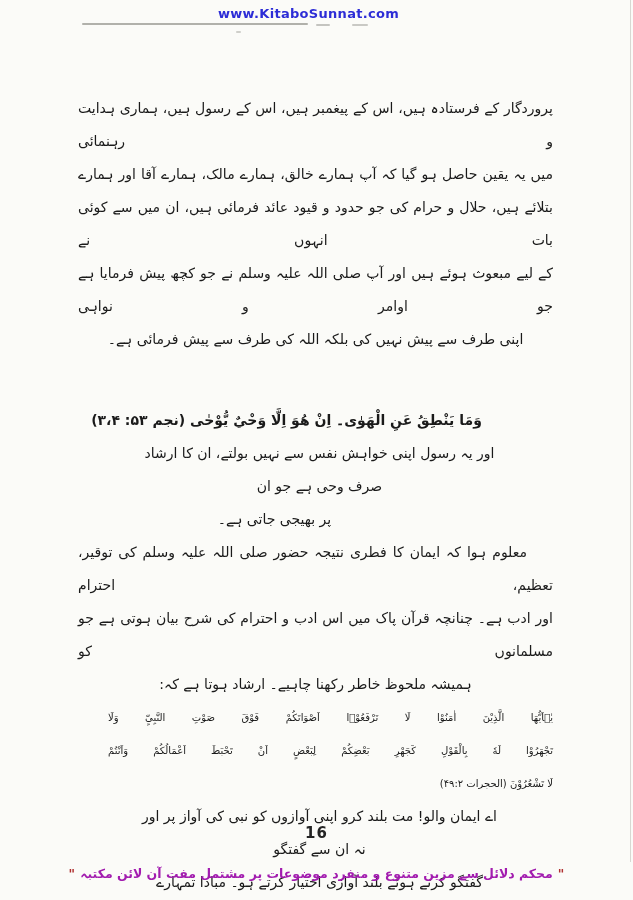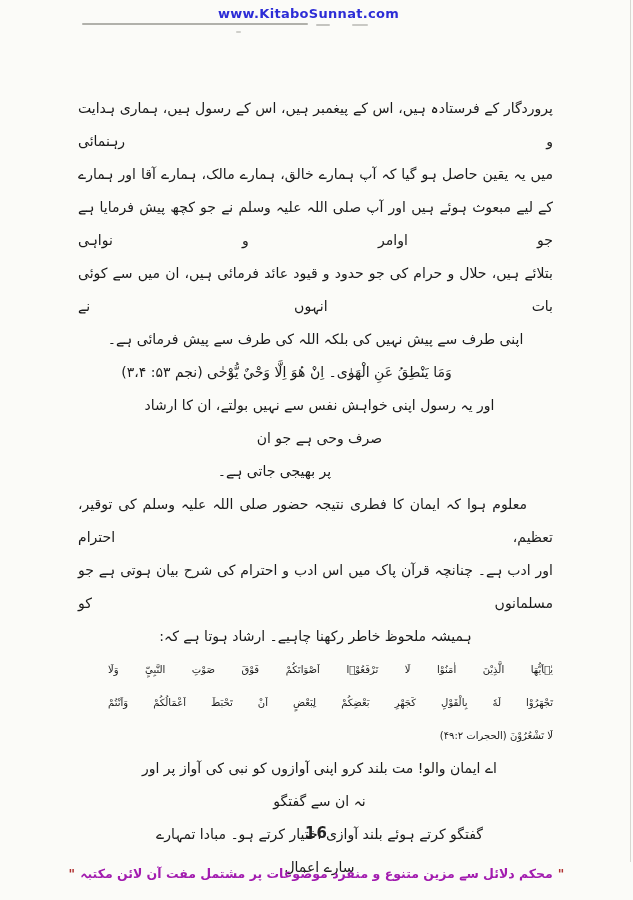--- a/index.html
+++ b/index.html
@@ -31,21 +31,21 @@
     position:absolute; top:92px; right:80px; left:78px;
     direction:rtl;
   }
   .line {
     font-size:14px; line-height:33px;
     text-align:center;
   }
   .fill { text-align:justify; text-align-last:justify; }
   .para-start { text-indent:26px; }
   .arabic { font-weight:normal; font-size:10px; padding-left:30px; }
-  .arabic-inline { padding-right:58px; padding-left:0; font-weight:normal; }
+  .arabic-inline { padding-right:58px; padding-left:0; font-weight:bold;margin-top:48px; }
   .arabic-last { text-align:right; padding-left:0; }
   .trans { padding-right:56px; padding-left:64px; }
   .trans-mid { padding-right:146px; padding-left:64px; }
 
   
   .page-num {
     position:absolute; top:824px; left:0; right:0;
     text-align:center; direction:ltr;
     font-size:15px; font-weight:bold; color:#242424; letter-spacing:1px;
   }
@@ -66,22 +66,22 @@
 
   <div class="artifact a1"></div>
   <div class="artifact a2"></div>
   <div class="artifact a3"></div>
   <div class="artifact a4"></div>
   <div class="edge"></div>
 
   <div class="text-block">
       <div class="line fill"><span>پروردگار کے فرستادہ ہیں، اس کے پیغمبر ہیں، اس کے رسول ہیں، ہماری ہدایت و رہنمائی</span></div>
       <div class="line fill"><span>میں یہ یقین حاصل ہو گیا کہ آپ ہمارے خالق، ہمارے مالک، ہمارے آقا اور ہمارے</span></div>
+      <div class="line fill"><span>بتلائے ہیں، حلال و حرام کی جو حدود و قیود عائد فرمائی ہیں، ان میں سے کوئی بات انہوں نے</span></div>
       <div class="line fill"><span>کے لیے مبعوث ہوئے ہیں اور آپ صلی اللہ علیہ وسلم نے جو کچھ پیش فرمایا ہے جو اوامر و نواہی</span></div>
-      <div class="line fill"><span>بتلائے ہیں، حلال و حرام کی جو حدود و قیود عائد فرمائی ہیں، ان میں سے کوئی بات انہوں نے</span></div>
       <div class="line"><span>اپنی طرف سے پیش نہیں کی بلکہ اللہ کی طرف سے پیش فرمائی ہے۔</span></div>
       <div class="line arabic-inline"><span>وَمَا يَنْطِقُ عَنِ الْهَوٰى۔ اِنْ هُوَ اِلَّا وَحْيٌ يُّوْحٰى (نجم ۵۳: ۳،۴)</span></div>
       <div class="line trans"><span>اور یہ رسول اپنی خواہش نفس سے نہیں بولتے، ان کا ارشاد صرف وحی ہے جو ان</span></div>
       <div class="line trans-mid"><span>پر بھیجی جاتی ہے۔</span></div>
       <div class="line fill para-start"><span>معلوم ہوا کہ ایمان کا فطری نتیجہ حضور صلی اللہ علیہ وسلم کی توقیر، تعظیم، احترام</span></div>
       <div class="line fill"><span>اور ادب ہے۔ چنانچہ قرآن پاک میں اس ادب و احترام کی شرح بیان ہوتی ہے جو مسلمانوں کو</span></div>
       <div class="line"><span>ہمیشہ ملحوظ خاطر رکھنا چاہیے۔ ارشاد ہوتا ہے کہ:</span></div>
       <div class="line arabic fill"><span>يٰۤاَيُّهَا الَّذِيْنَ اٰمَنُوْا لَا تَرْفَعُوْۤا اَصْوَاتَكُمْ فَوْقَ صَوْتِ النَّبِيِّ وَلَا</span></div>
       <div class="line arabic fill"><span>تَجْهَرُوْا لَهٗ بِالْقَوْلِ كَجَهْرِ بَعْضِكُمْ لِبَعْضٍ اَنْ تَحْبَطَ اَعْمَالُكُمْ وَاَنْتُمْ</span></div>
       <div class="line arabic arabic-last"><span>لَا تَشْعُرُوْنَ (الحجرات ۴۹:۲)</span></div>

